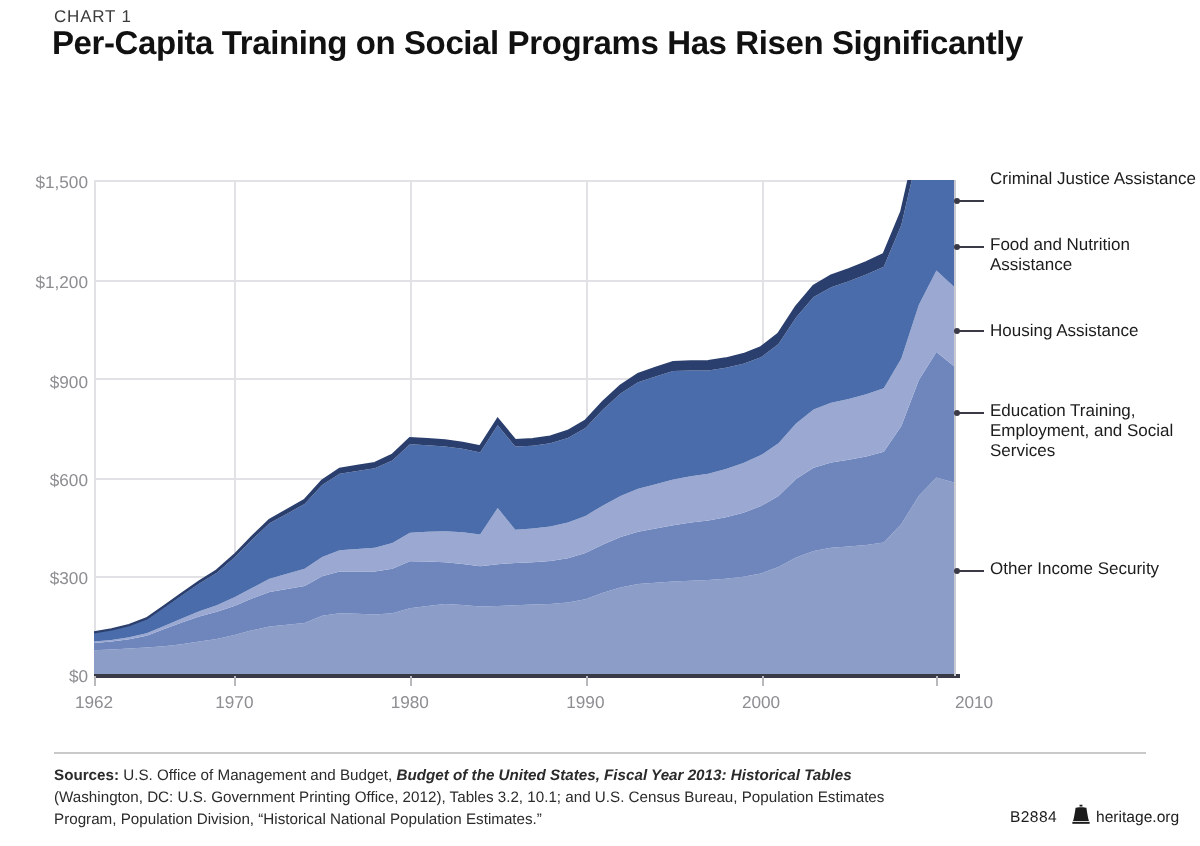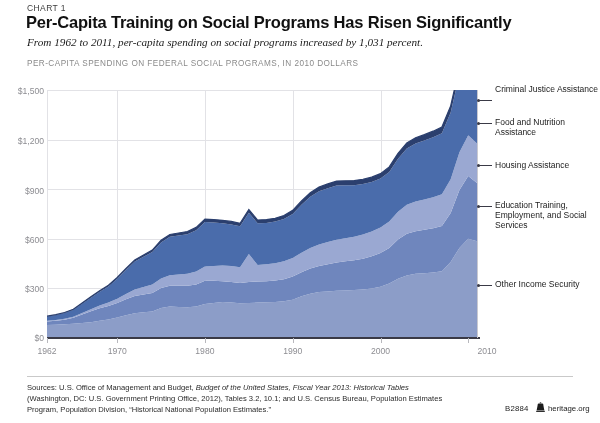--- a/index.html
+++ b/index.html
@@ -119,22 +119,22 @@
     width: 546px; height: 1px; background: #c9c9c9;
   }
   .sources {
     position: absolute; left: 27px; top: 382px;
     width: 420px;
     font-family: "Liberation Sans", sans-serif;
     font-size: 7.6px;
     line-height: 11.2px;
     color: #2b2b2b;
   }
-  .sources b { font-weight: normal; }
-  .sources i { font-style: italic; }
+  .sources b { font-weight: bold; }
+  .sources i { font-style: italic; font-weight: bold; }
   .pubid {
     position: absolute; left: 505px; top: 404px;
     font-size: 7.8px; color: #1c1c1c;
     letter-spacing: 0.2px;
   }
   .heritage-mark {
     position: absolute; left: 536px; top: 402px;
     width: 9px; height: 11px;
   }
   .heritage-url {
@@ -142,22 +142,20 @@
     font-size: 7.8px; color: #1c1c1c; text-align: center;
   }
 </style>
 </head>
 <body>
 
 <div id="page">
 
   <div class="chart-num">CHART 1</div>
   <div class="title">Per-Capita Training on Social Programs Has Risen Significantly</div>
-  <div class="subtitle">From 1962 to 2011, per-capita spending on social programs increased by 1,031 percent.</div>
-  <div class="axis-caption">PER-CAPITA SPENDING ON FEDERAL SOCIAL PROGRAMS, IN 2010 DOLLARS</div>
 
   <div class="ylabel" style="top:86px">$1,500</div>
   <div class="ylabel" style="top:136px">$1,200</div>
   <div class="ylabel" style="top:186px">$900</div>
   <div class="ylabel" style="top:235px">$600</div>
   <div class="ylabel" style="top:284px">$300</div>
   <div class="ylabel" style="top:333px">$0</div>
 
   <div id="plot">
     <div class="gridline" style="top:0px"></div>

